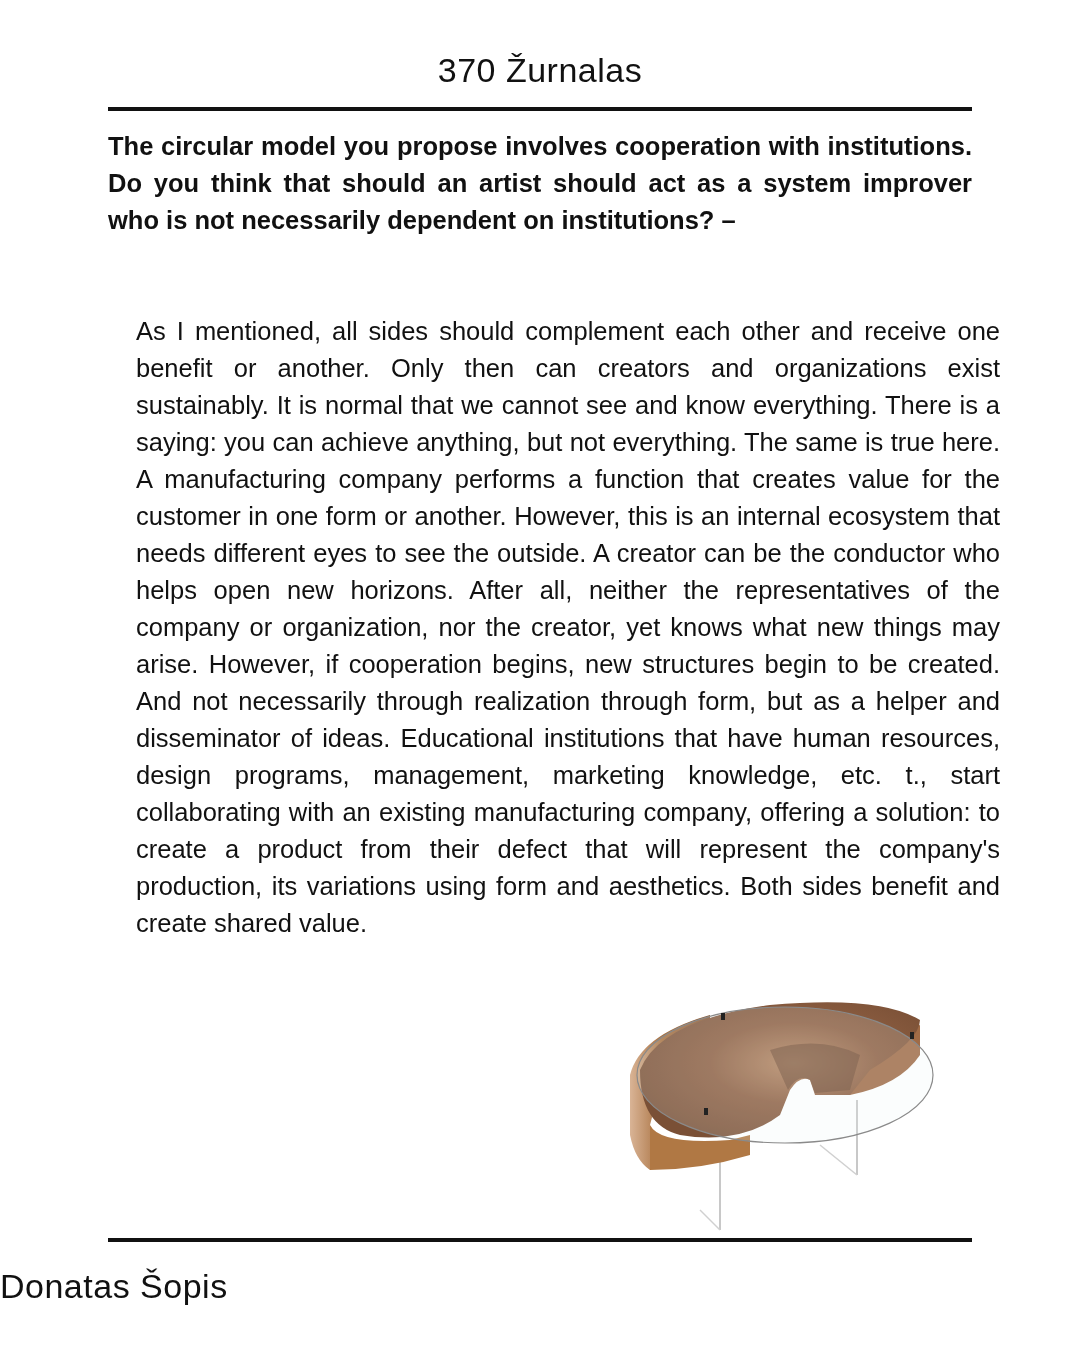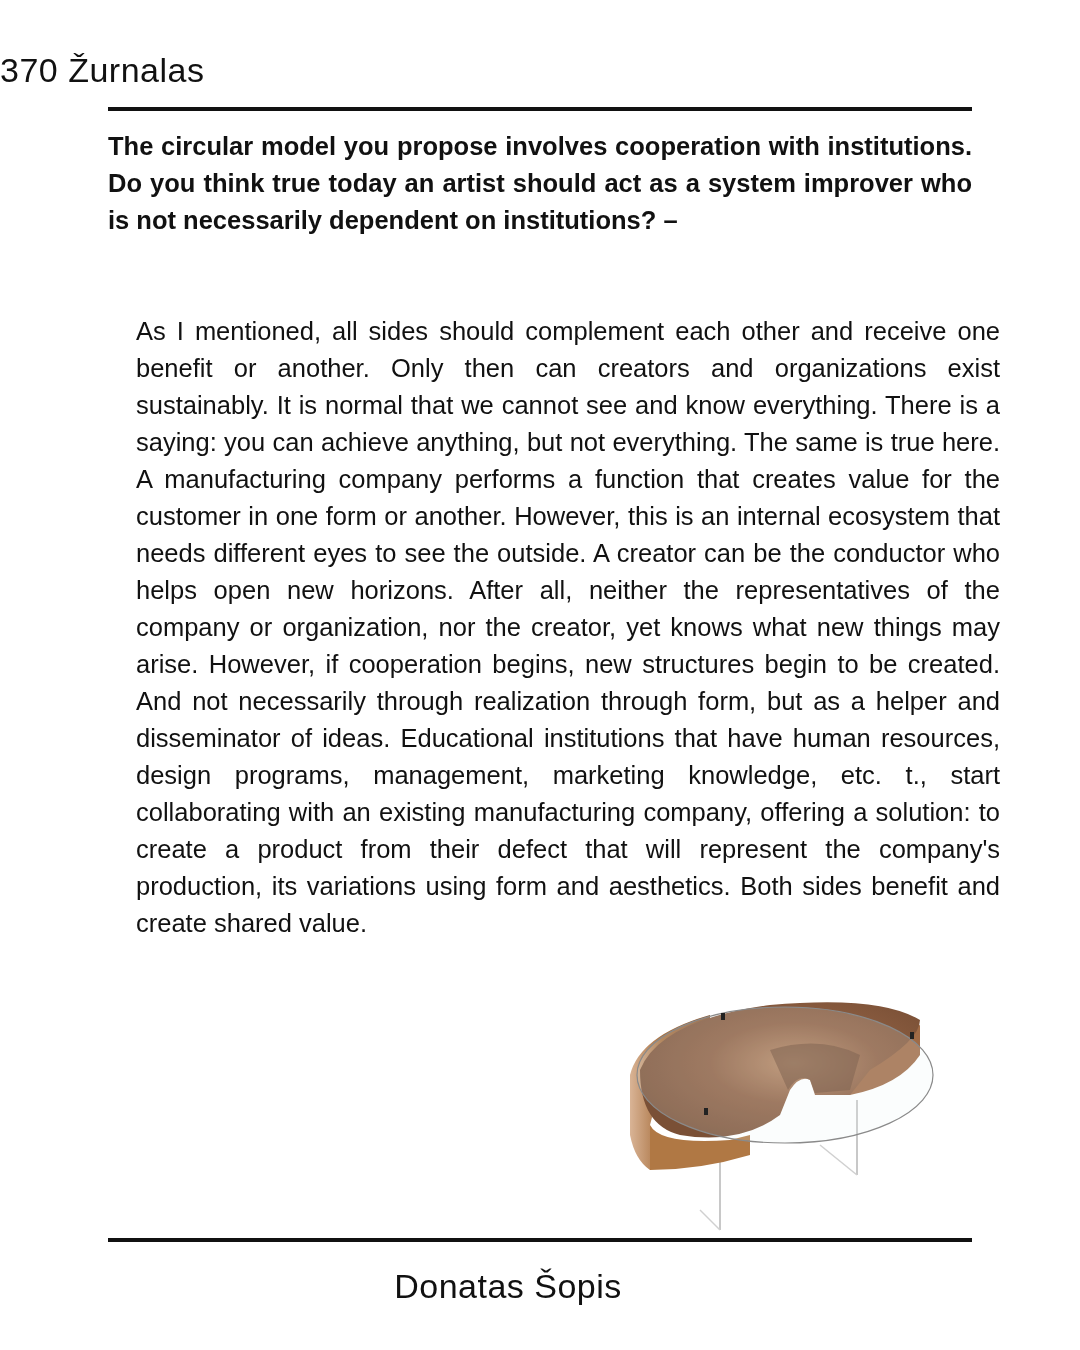--- a/index.html
+++ b/index.html
@@ -1,32 +1,32 @@
 <!DOCTYPE html>
 <html><head>
 <meta charset="utf-8">
 <style>
   html, body { margin: 0; padding: 0; background: #ffffff; }
   body { width: 1080px; height: 1350px; position: relative; overflow: hidden; color: #111111; font-family: "Liberation Sans", "DejaVu Sans", sans-serif; }
-  .header-title { position: absolute; top: 46px; left: 0; width: 1080px; font-size: 34px; line-height: 48px; letter-spacing: 0.5px; }
+  .header-title { position: absolute; top: 46px; left: 0; width: 1080px; text-align: center; font-size: 34px; line-height: 48px; letter-spacing: 0.5px; }
   .rule { position: absolute; left: 108px; width: 864px; height: 4px; background: #111111; }
   .rule.top { top: 107px; }
   .rule.bottom { top: 1238px; }
   .question { position: absolute; top: 128px; left: 108px; width: 864px; font-weight: bold; font-size: 25.5px; line-height: 37px; text-align: justify; text-align-last: left; }
   .answer { position: absolute; top: 313px; left: 108px; width: 864px; font-size: 25.5px; line-height: 37px; text-align: justify; text-align-last: left; margin-left: 28px; }
   .figure { position: absolute; left: 620px; top: 995px; width: 320px; height: 240px; }
-  .footer-name { position: absolute; top: 1262px; left: 0; width: 1016px; text-align: center; font-size: 34px; line-height: 48px; letter-spacing: 0.5px; }
+  .footer-name { position: absolute; top: 1262px; left: 0; width: 1016px; font-size: 34px; line-height: 48px; letter-spacing: 0.5px; }
 </style>
 </head>
 <body>
 
 <div class="header-title">370 Žurnalas</div>
 <div class="rule top"></div>
 
-<div class="question">The circular model you propose involves cooperation with institutions. Do you think true today an artist should act as a system improver who is not necessarily dependent on institutions? –</div>
+<div class="question">The circular model you propose involves cooperation with institutions. Do you think that should an artist should act as a system improver who is not necessarily dependent on institutions? –</div>
 <div class="answer">As I mentioned, all sides should complement each other and receive one benefit or another. Only then can creators and organizations exist sustainably. It is normal that we cannot see and know everything. There is a saying: you can achieve anything, but not everything. The same is true here. A manufacturing company performs a function that creates value for the customer in one form or another. However, this is an internal ecosystem that needs different eyes to see the outside. A creator can be the conductor who helps open new horizons. After all, neither the representatives of the company or organization, nor the creator, yet knows what new things may arise. However, if cooperation begins, new structures begin to be created. And not necessarily through realization through form, but as a helper and disseminator of ideas. Educational institutions that have human resources, design programs, management, marketing knowledge, etc. t., start collaborating with an existing manufacturing company, offering a solution: to create a product from their defect that will represent the company's production, its variations using form and aesthetics. Both sides benefit and create shared value.</div>
 
 <div class="figure">
   <svg width="320" height="240" viewBox="0 0 320 240">
     <defs>
       <linearGradient id="sideGrad" x1="0" y1="0" x2="1" y2="0">
         <stop offset="0" stop-color="#d9b496"></stop>
         <stop offset="0.4" stop-color="#a8703f"></stop>
         <stop offset="1" stop-color="#8a5a38"></stop>
       </linearGradient>

